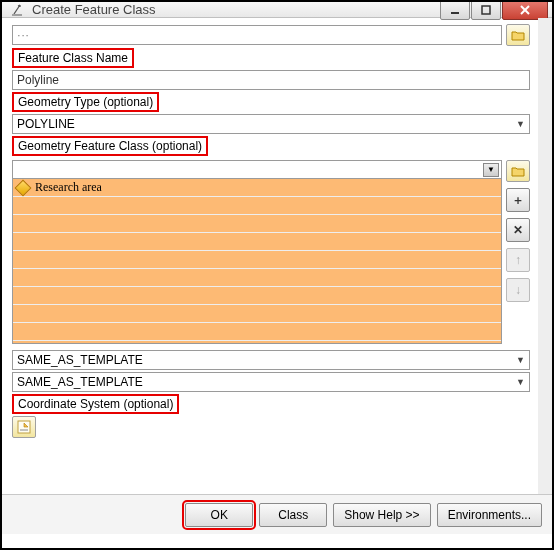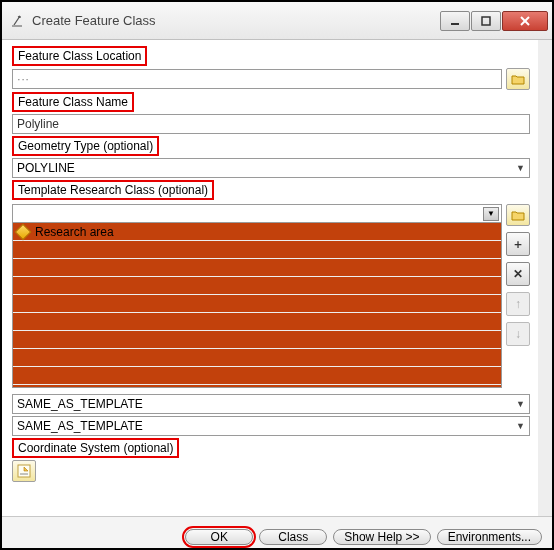--- a/index.html
+++ b/index.html
@@ -8,21 +8,21 @@
     padding: 0;
     font-family: "Segoe UI", Tahoma, sans-serif;
     font-size: 12px;
     background: #fff;
     width: 554px;
     height: 550px;
     border: 2px solid #000;
     overflow: hidden;
   }
   .titlebar {
-    height: 38px;
+    height: 16px;
     background: linear-gradient(to bottom, #f8f8f8, #e8e8e8);
     border-bottom: 1px solid #c0c0c0;
     display: flex;
     align-items: center;
     padding: 0 4px 0 8px;
   }
   .titlebar .icon {
     width: 16px; height: 16px;
     margin-right: 6px;
     display: flex; align-items: center; justify-content: center;
@@ -96,22 +96,23 @@
   }
   .template-combo .dd {
     width: 16px; height: 14px;
     background: linear-gradient(to bottom,#eee,#ccc);
     border: 1px solid #888;
     display: flex; align-items: center; justify-content: center;
     font-size: 8px;
   }
   .list-area {
     height: 164px;
-    background: #c2410c;
+    background: #fdba74;
     overflow: hidden;
+    font-family: Liberation Serif, serif;
   }
   .list-row {
     display: flex; align-items: center;
     height: 18px; padding: 0 4px;
     border-bottom: 1px solid #eee;
   }
   .list-row.empty { color: transparent; }
   .diamond {
     width: 12px; height: 12px;
     transform: rotate(45deg);
@@ -135,25 +136,25 @@
     height: 40px;
     border-top: 1px solid #c8c8c8;
     background: #f4f4f4;
     display: flex;
     justify-content: flex-end;
     align-items: center;
     padding: 0 10px;
     gap: 6px;
   }
   .btn {
-    height: 16px;
+    height: 24px;
     min-width: 68px;
     border: 1px solid #8a8a8a;
     background: linear-gradient(to bottom,#fafafa,#dedede);
-    border-radius: 8px;
+    border-radius: 2px;
     font: inherit;
     padding: 0 10px;
   }
   .btn.ok {
     outline: 2px solid #e60000;
     outline-offset: 1px;
   }
   .truncated { color:#777; font-size:11px; letter-spacing:0.5px; }
 </style>
 </head>
@@ -183,21 +184,20 @@
           <line x1="2" y1="2" x2="10" y2="10" stroke="#fff" stroke-width="2"></line>
           <line x1="10" y1="2" x2="2" y2="10" stroke="#fff" stroke-width="2"></line>
         </svg>
       </div>
   </div>
 </div>
 
 <div class="content">
 
   <div class="field-row">
-    <span class="field-label">Feature Class Location</span>
     <div class="row-with-btn">
       <input class="text-input truncated" value="···" style="">
       <div class="browse-btn">
         <svg width="14" height="12" viewBox="0 0 14 12">
             <path d="M1 3h4l1 1h7v7H1z" fill="#f5d469" stroke="#b38600"></path>
           </svg>
       </div>
     </div>
   </div>
 
@@ -208,21 +208,21 @@
 
   <div class="field-row">
     <span class="field-label">Geometry Type (optional)</span>
     <div class="select">
       <span>POLYLINE</span>
       <span class="caret">▼</span>
     </div>
   </div>
 
   <div class="field-row">
-    <span class="field-label">Template Research Class (optional)</span>
+    <span class="field-label">Geometry Feature Class (optional)</span>
     <div class="template-block">
       <div class="template-main">
         <div class="template-combo">
           <div class="dd">▼</div>
         </div>
         <div class="list-area">
           <div class="list-row">
             <div class="diamond"></div>
             <span>Research area</span>
           </div>

